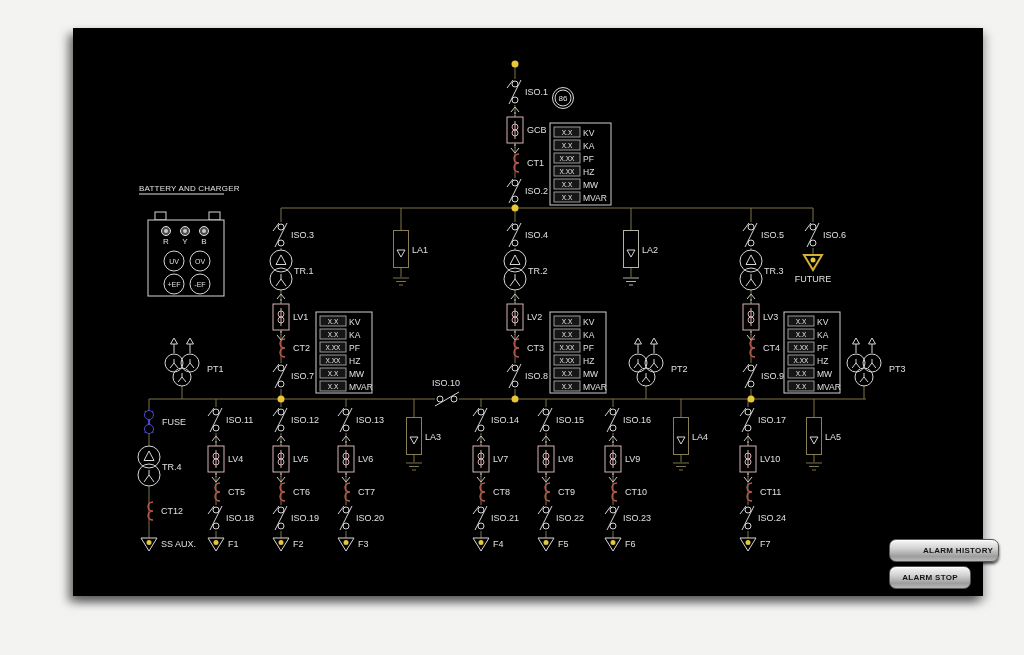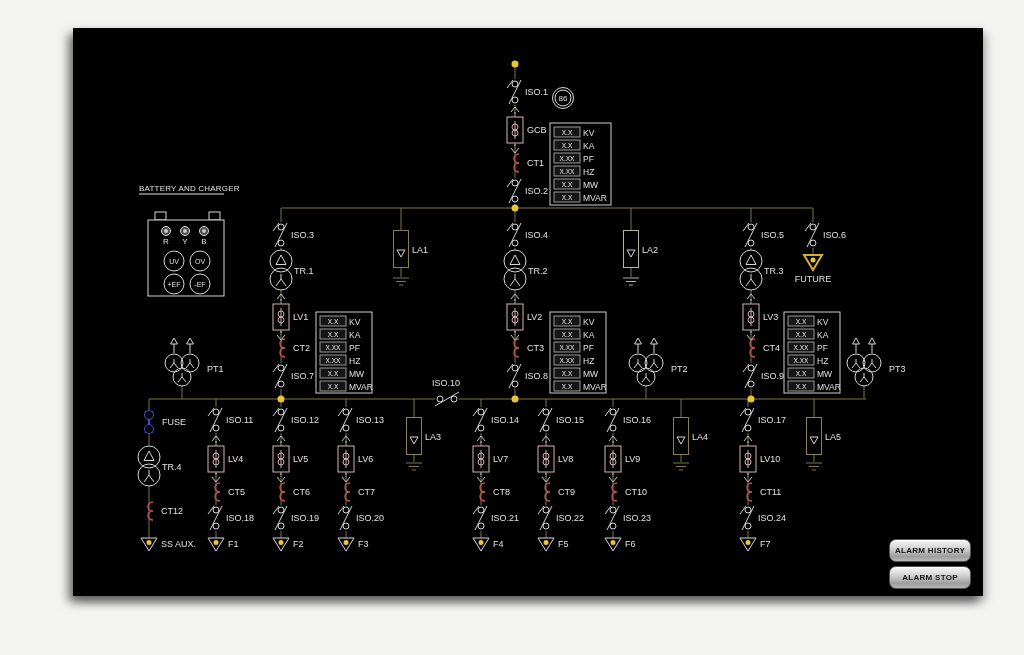--- a/index.html
+++ b/index.html
@@ -7,21 +7,21 @@
        font-family:"Liberation Sans",sans-serif;}
   .panel{position:absolute;left:57px;top:28px;width:910px;height:568px;background:#000;
          box-shadow:-5px 6px 9px rgba(0,0,0,.5),3px 5px 9px rgba(0,0,0,.28);margin-left:16px;}
   svg{display:block;}
   svg text{font-family:"Liberation Sans","DejaVu Sans",sans-serif;}
   .btn{position:absolute;left:816px;width:80px;height:21px;border-radius:7px;
        border:1px solid #565656;display:flex;align-items:center;justify-content:center;
        background:linear-gradient(180deg,#f8f8f8 0%,#d2d2d2 40%,#9d9d9d 78%,#b7b7b7 100%);
        color:#151515;font-size:8px;font-weight:bold;letter-spacing:.3px;cursor:pointer;
        box-shadow:inset 0 1px 0 #ffffff,0 2px 3px rgba(0,0,0,.75);}
-  #btn-alarm{top:511px;}
+  #btn-alarm{top:511px;padding-left:28px;}
   #btn-stop{top:538px;}
 </style>
 </head>
 <body>
 
 <div class="panel">
   <svg id="sld" width="910" height="568" viewBox="57 33 910 568">
       <g>
         <line x1="265" y1="213" x2="797" y2="213" stroke="#7e7449" stroke-width="1.2"></line>
         <line x1="133" y1="404" x2="850" y2="404" stroke="#7e7449" stroke-width="1.2"></line>

